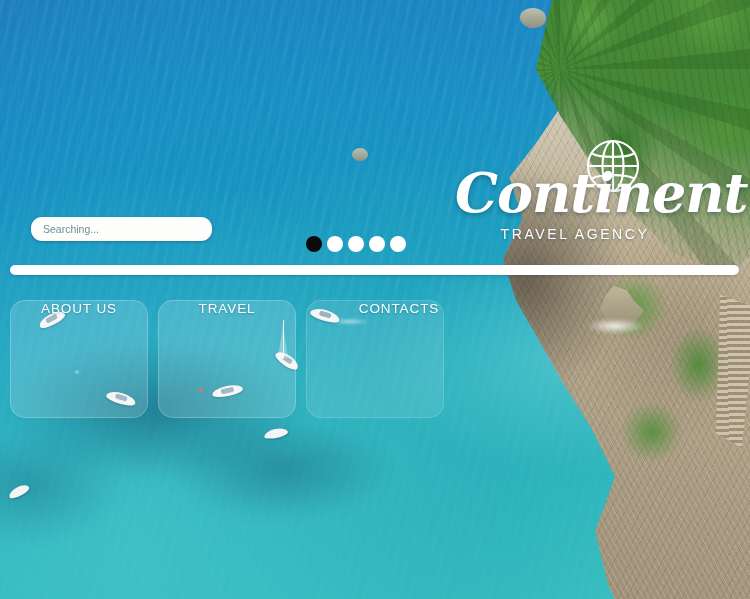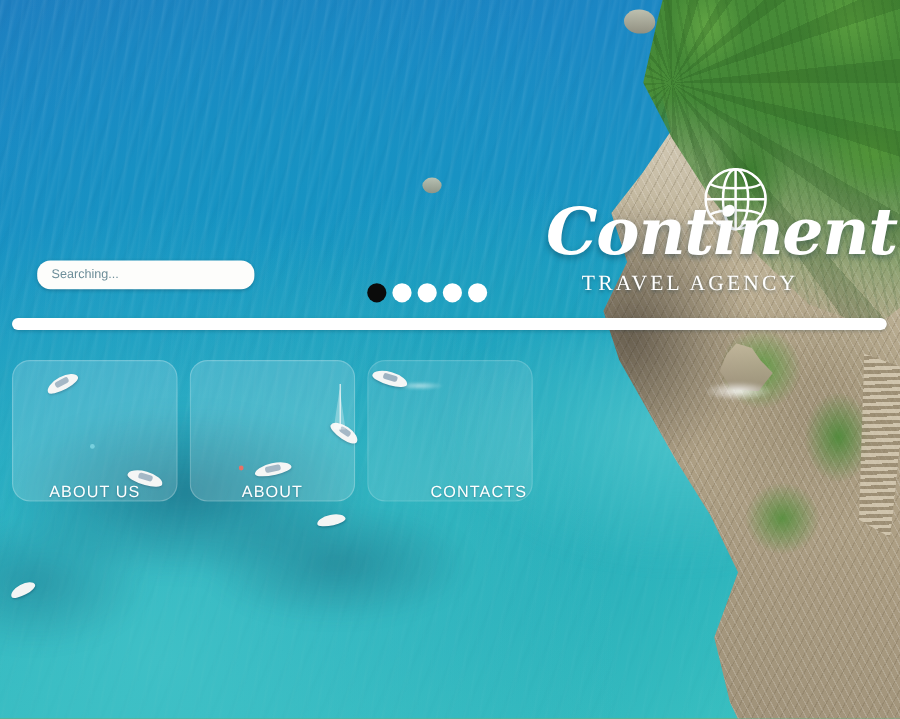--- a/index.html
+++ b/index.html
@@ -312,21 +312,21 @@
     gap: 10px;
   }
   .card {
     width: 138px;
     height: 118px;
     flex: 0 0 138px;
     border-radius: 15px;
     background: rgba(255,255,255,.16);
     border: 1px solid rgba(255,255,255,.22);
     display: flex;
-    align-items: flex-end;
+    align-items: flex-start;
     justify-content: center;
     cursor: pointer;
     backdrop-filter: blur(0.5px);
     -webkit-backdrop-filter: blur(0.5px);
   }
   .card-label {
     color: #ffffff;
     font-size: 13.5px;
     font-weight: 300;
     letter-spacing: .9px;
@@ -360,25 +360,25 @@
     color: #ffffff;
     text-shadow: 0 2px 5px rgba(0,40,60,.40);
     letter-spacing: -1px;
   }
   .brand-sub {
     position: absolute;
     left: 0; top: 88px;
     width: 240px;
     text-align: center;
     color: #ffffff;
-    font-size: 18px;
+    font-size: 14px;
     font-weight: 300;
     letter-spacing: 2.6px;
     text-shadow: 0 1px 3px rgba(0,40,60,.40);
-    font-family: Liberation Serif, serif;
+    font-family: Liberation Sans, sans-serif;
   }
 </style>
 </head>
 <body>
 
 <div class="page">
 
   <div class="photo">
     <div class="sea-base"></div>
     <div class="sea-ripple"></div>
@@ -450,21 +450,21 @@
       <span class="dot"></span>
     </div>
 
     <div class="bar"></div>
 
     <div class="cards">
       <div class="card">
         <span class="card-label">ABOUT US</span>
       </div>
       <div class="card">
-        <span class="card-label">ABOUT</span>
+        <span class="card-label">TRAVEL</span>
       </div>
       <div class="card" style="background:rgba(255,255,255,.10);border-color:rgba(255,255,255,.16);padding-left:48px;">
         <span class="card-label">CONTACTS</span>
       </div>
     </div>
 
   </div>
 </div>
 
 </body></html>

